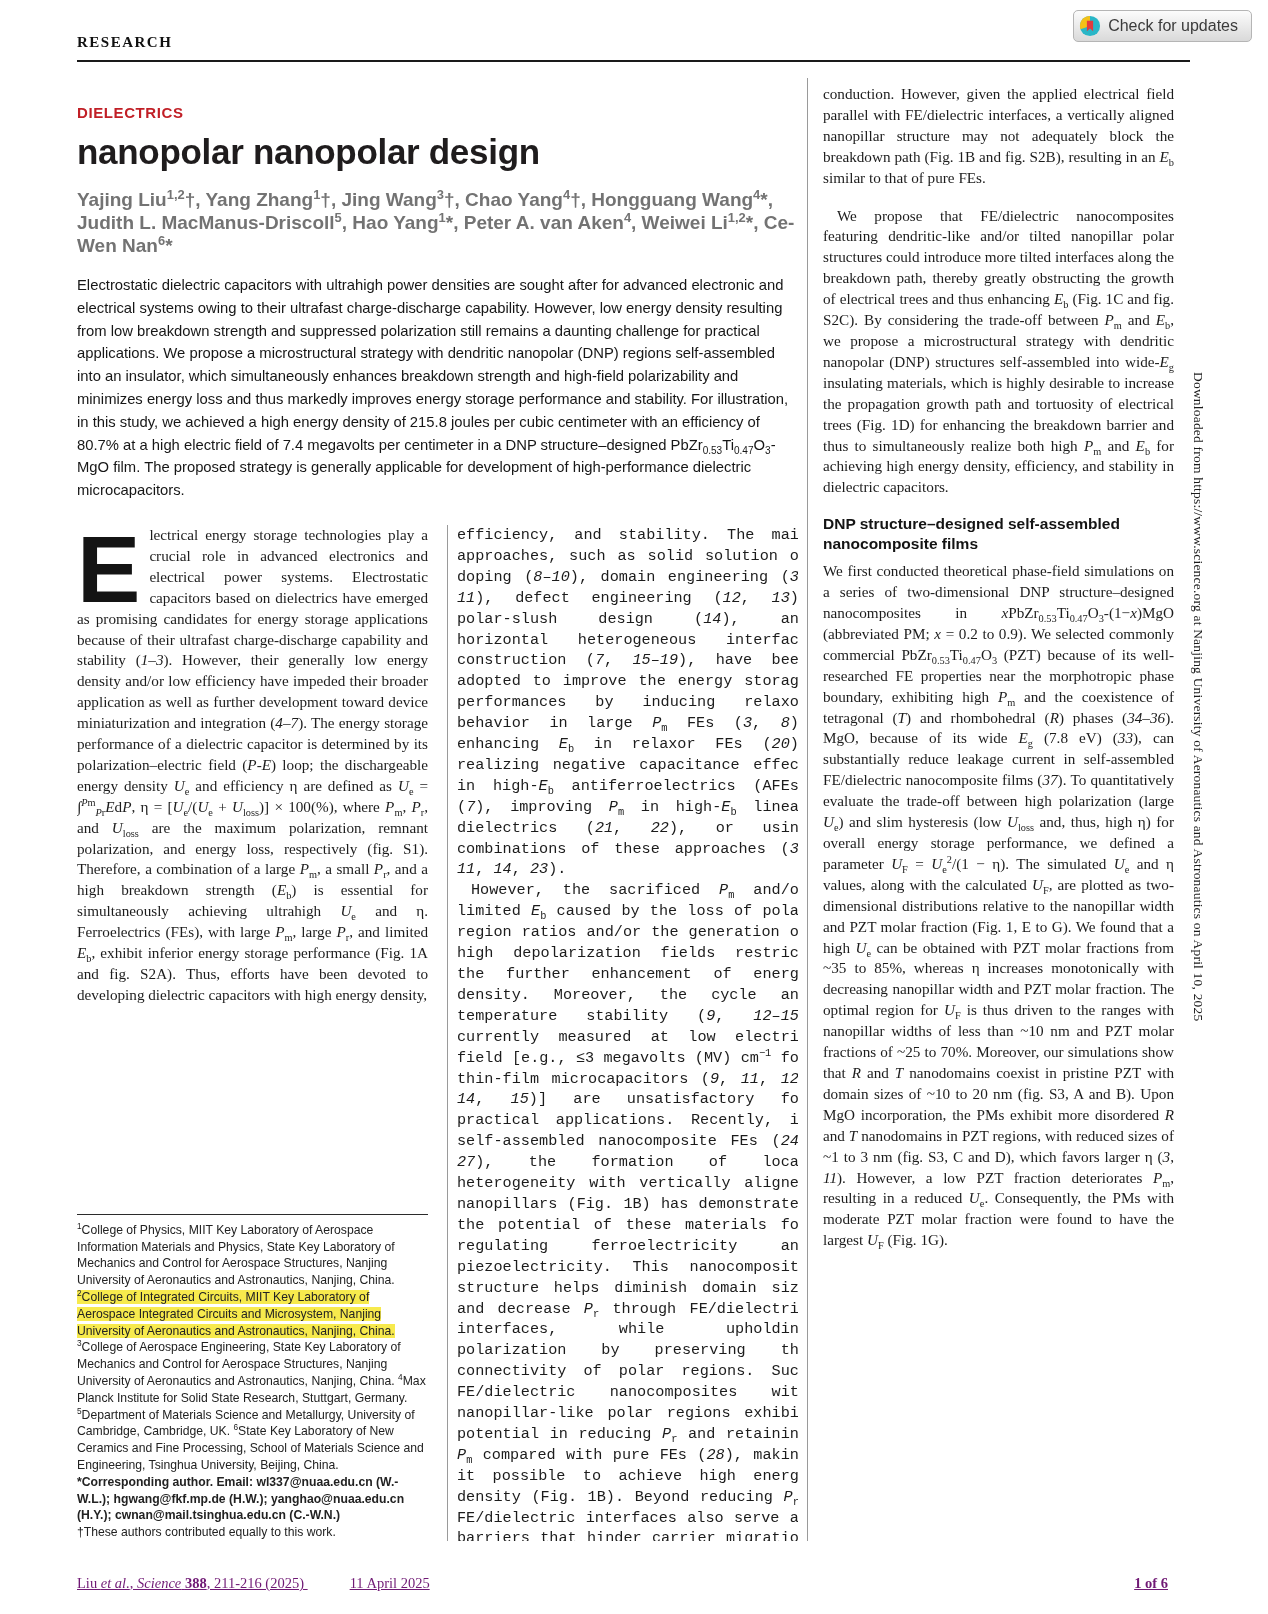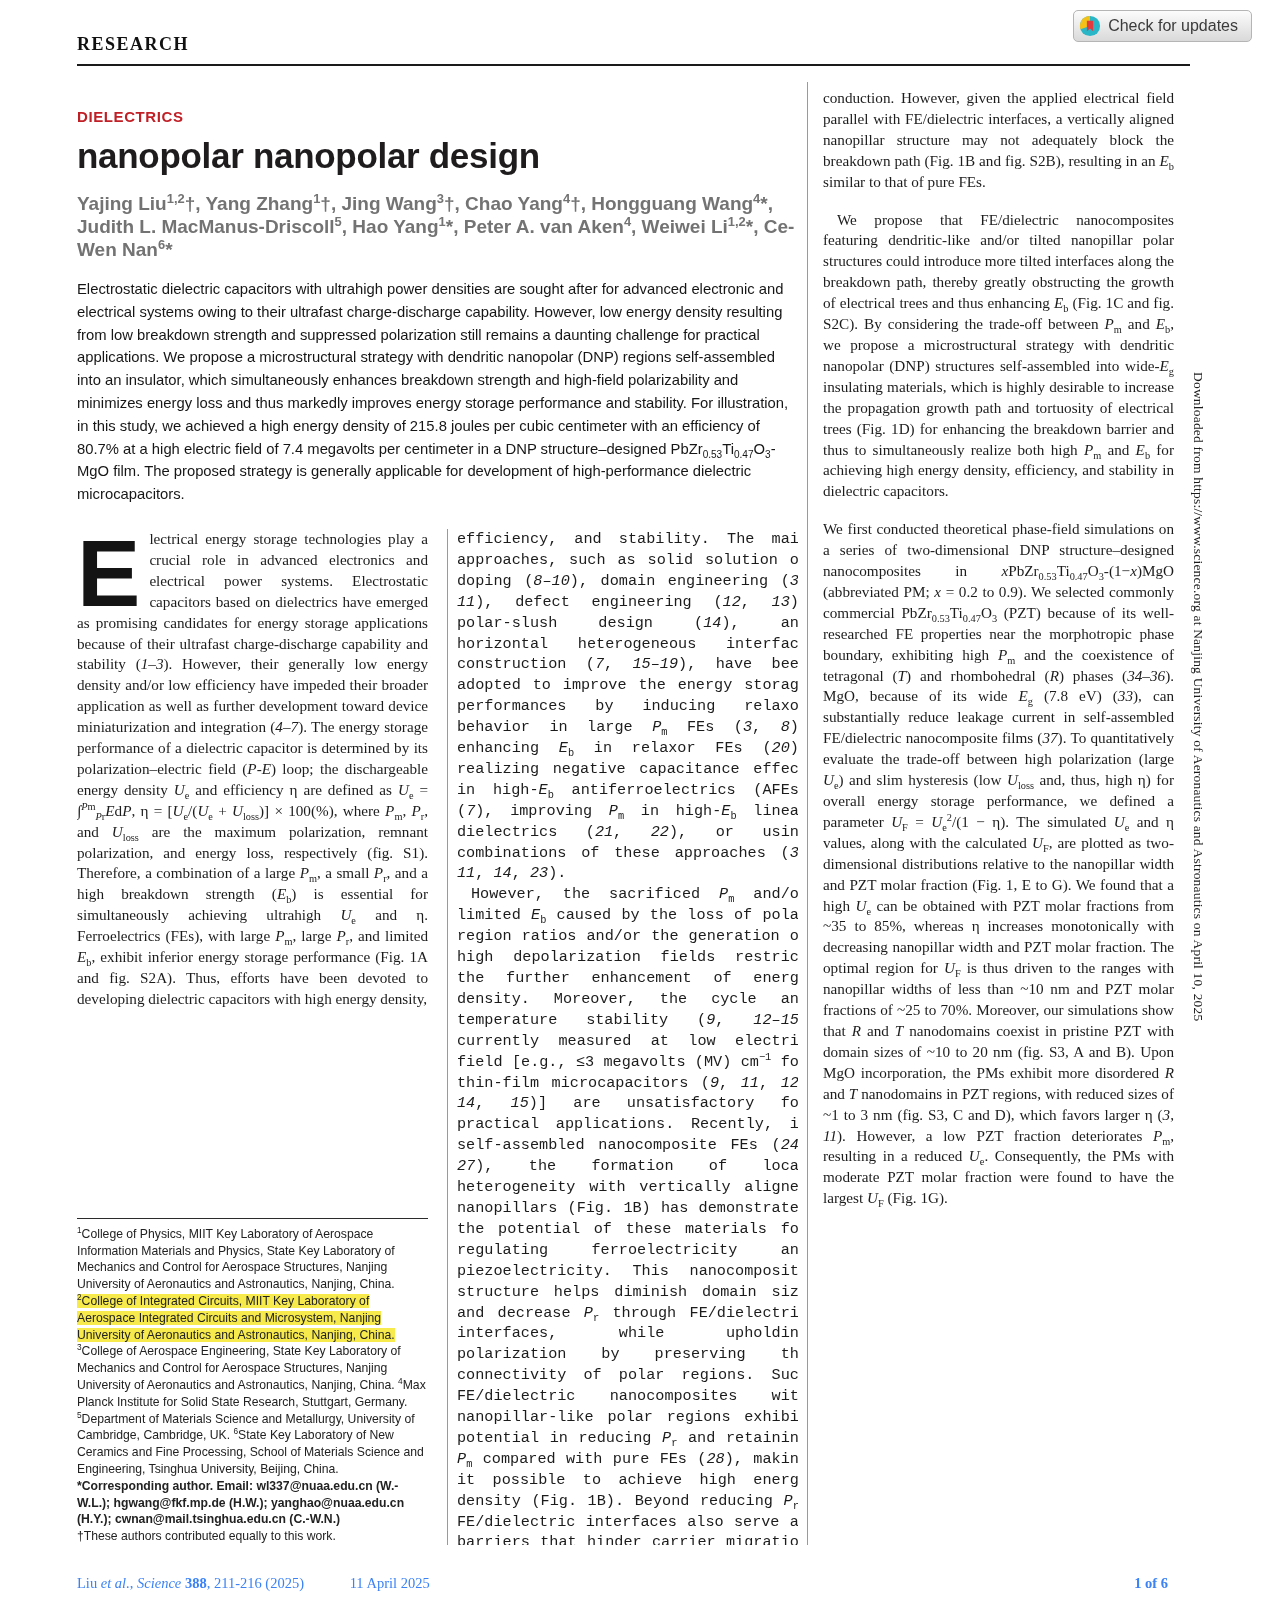--- a/index.html
+++ b/index.html
@@ -11,21 +11,21 @@
     font-family:"Liberation Serif",serif;
     color:#1c1c1c;
     overflow:hidden;
   }
   
   .masthead{
     margin:0 78px 0 77px;
     padding:34px 0 9px 0;
     border-bottom:2px solid #1a1a1a;
     font-family:"Liberation Serif",serif;
-    font-weight:bold;font-size:18px;letter-spacing:1.5px;color:#111;
+    font-weight:bold;font-size:15px;letter-spacing:1.5px;color:#111;
   }
   
   .badge{
     position:absolute;top:10px;right:16px;height:30px;
     display:flex;align-items:center;gap:7px;padding:0 13px 0 5px;
     border:1px solid #b5b5b5;border-radius:5px;
     background:linear-gradient(#fcfcfc,#d9d9d9);
     font-family:"Liberation Sans",sans-serif;font-size:16px;color:#3b3b3b;
     cursor:pointer;
   }
@@ -89,21 +89,21 @@
     font-family:"Liberation Sans",sans-serif;
     font-size:12.2px;line-height:16.8px;color:#222;text-align:left;
   }
   .footnotes p{margin:0;}
   .footnotes .bold-note{font-weight:bold;}
   mark.hl{background:var(--highlight,#f7ea4d);color:inherit;padding:0;}
   
   .footer{
     position:absolute;left:77px;right:100px;bottom:22px;
     display:flex;justify-content:space-between;align-items:baseline;
-    font-family:"Liberation Serif",serif;font-size:14.5px;color:#3b82f6;
+    font-family:"Liberation Serif",serif;font-size:14.5px;color:#701a75;text-decoration:underline;
   }
   .footer .date{margin-left:42px;}
   .footer .pageno{font-weight:bold;}
   
   .side-note{
     position:absolute;top:372px;right:62px;
     writing-mode:vertical-rl;
     font-family:"Liberation Serif",serif;font-size:13.5px;color:#1a1a1a;
     white-space:nowrap;letter-spacing:0.2px;
   }
@@ -161,20 +161,21 @@
           <p class="body">efficiency, and stability. The main approaches, such as solid solution or doping (<span class="it">8–10</span>), domain engineering (<span class="it">3</span>, <span class="it">11</span>), defect engineering (<span class="it">12</span>, <span class="it">13</span>), polar-slush design (<span class="it">14</span>), and horizontal heterogeneous interface construction (<span class="it">7</span>, <span class="it">15–19</span>), have been adopted to improve the energy storage performances by inducing relaxor behavior in large <span class="it">P</span><sub>m</sub> FEs (<span class="it">3</span>, <span class="it">8</span>), enhancing <span class="it">E</span><sub>b</sub> in relaxor FEs (<span class="it">20</span>), realizing negative capacitance effect in high-<span class="it">E</span><sub>b</sub> antiferroelectrics (AFEs) (<span class="it">7</span>), improving <span class="it">P</span><sub>m</sub> in high-<span class="it">E</span><sub>b</sub> linear dielectrics (<span class="it">21</span>, <span class="it">22</span>), or using combinations of these approaches (<span class="it">3</span>, <span class="it">11</span>, <span class="it">14</span>, <span class="it">23</span>).</p>
           <p class="body indent">However, the sacrificed <span class="it">P</span><sub>m</sub> and/or limited <span class="it">E</span><sub>b</sub> caused by the loss of polar region ratios and/or the generation of high depolarization fields restrict the further enhancement of energy density. Moreover, the cycle and temperature stability (<span class="it">9</span>, <span class="it">12–15</span>) currently measured at low electric field [e.g., ≤3 megavolts (MV) cm<sup>−1</sup> for thin-film microcapacitors (<span class="it">9</span>, <span class="it">11</span>, <span class="it">12</span>, <span class="it">14</span>, <span class="it">15</span>)] are unsatisfactory for practical applications. Recently, in self-assembled nanocomposite FEs (<span class="it">24–27</span>), the formation of local heterogeneity with vertically aligned nanopillars (Fig. 1B) has demonstrated the potential of these materials for regulating ferroelectricity and piezoelectricity. This nanocomposite structure helps diminish domain size and decrease <span class="it">P</span><sub>r</sub> through FE/dielectric interfaces, while upholding polarization by preserving the connectivity of polar regions. Such FE/dielectric nanocomposites with nanopillar-like polar regions exhibit potential in reducing <span class="it">P</span><sub>r</sub> and retaining <span class="it">P</span><sub>m</sub> compared with pure FEs (<span class="it">28</span>), making it possible to achieve high energy density (Fig. 1B). Beyond reducing <span class="it">P</span><sub>r</sub>, FE/dielectric interfaces also serve as barriers that hinder carrier migration and the growth of electrical trees. Such an effect is particularly pronounced in dielectric materials with a wide band-gap (<span class="it">E</span><sub>g</sub>) (<span class="it">29</span>), such as SiO<sub>2</sub> (<span class="it">E</span><sub>g</sub> = 9.0 eV) (<span class="it">30</span>), Al<sub>2</sub>O<sub>3</sub> (<span class="it">E</span><sub>g</sub> = 8.6 eV) (<span class="it">31</span>, <span class="it">32</span>), MgO (<span class="it">E</span><sub>g</sub> = 7.8 eV) (<span class="it">33</span>), and BN (<span class="it">E</span><sub>g</sub> = 6.0 eV) (<span class="it">2</span>), as they can form deep traps that substantially reduce electrical</p>
         </div>
 
       </div>
     </div>
 
     <div class="col3">
       <p class="body">conduction. However, given the applied electrical field parallel with FE/dielectric interfaces, a vertically aligned nanopillar structure may not adequately block the breakdown path (Fig. 1B and fig. S2B), resulting in an <span class="it">E</span><sub>b</sub> similar to that of pure FEs.</p>
       <p class="body indent">We propose that FE/dielectric nanocomposites featuring dendritic-like and/or tilted nanopillar polar structures could introduce more tilted interfaces along the breakdown path, thereby greatly obstructing the growth of electrical trees and thus enhancing <span class="it">E</span><sub>b</sub> (Fig. 1C and fig. S2C). By considering the trade-off between <span class="it">P</span><sub>m</sub> and <span class="it">E</span><sub>b</sub>, we propose a microstructural strategy with dendritic nanopolar (DNP) structures self-assembled into wide-<span class="it">E</span><sub>g</sub> insulating materials, which is highly desirable to increase the propagation growth path and tortuosity of electrical trees (Fig. 1D) for enhancing the breakdown barrier and thus to simultaneously realize both high <span class="it">P</span><sub>m</sub> and <span class="it">E</span><sub>b</sub> for achieving high energy density, efficiency, and stability in dielectric capacitors.</p>
+      <h2 class="subhead">DNP structure–designed self-assembled nanocomposite films</h2>
       <p class="body">We first conducted theoretical phase-field simulations on a series of two-dimensional DNP structure–designed nanocomposites in <span class="it">x</span>PbZr<sub>0.53</sub>Ti<sub>0.47</sub>O<sub>3</sub>-(1−<span class="it">x</span>)MgO (abbreviated PM; <span class="it">x</span> = 0.2 to 0.9). We selected commonly commercial PbZr<sub>0.53</sub>Ti<sub>0.47</sub>O<sub>3</sub> (PZT) because of its well-researched FE properties near the morphotropic phase boundary, exhibiting high <span class="it">P</span><sub>m</sub> and the coexistence of tetragonal (<span class="it">T</span>) and rhombohedral (<span class="it">R</span>) phases (<span class="it">34–36</span>). MgO, because of its wide <span class="it">E</span><sub>g</sub> (7.8 eV) (<span class="it">33</span>), can substantially reduce leakage current in self-assembled FE/dielectric nanocomposite films (<span class="it">37</span>). To quantitatively evaluate the trade-off between high polarization (large <span class="it">U</span><sub>e</sub>) and slim hysteresis (low <span class="it">U</span><sub>loss</sub> and, thus, high η) for overall energy storage performance, we defined a parameter <span class="it">U</span><sub>F</sub> = <span class="it">U</span><sub>e</sub><sup>2</sup>/(1 − η). The simulated <span class="it">U</span><sub>e</sub> and η values, along with the calculated <span class="it">U</span><sub>F</sub>, are plotted as two-dimensional distributions relative to the nanopillar width and PZT molar fraction (Fig. 1, E to G). We found that a high <span class="it">U</span><sub>e</sub> can be obtained with PZT molar fractions from ~35 to 85%, whereas η increases monotonically with decreasing nanopillar width and PZT molar fraction. The optimal region for <span class="it">U</span><sub>F</sub> is thus driven to the ranges with nanopillar widths of less than ~10 nm and PZT molar fractions of ~25 to 70%. Moreover, our simulations show that <span class="it">R</span> and <span class="it">T</span> nanodomains coexist in pristine PZT with domain sizes of ~10 to 20 nm (fig. S3, A and B). Upon MgO incorporation, the PMs exhibit more disordered <span class="it">R</span> and <span class="it">T</span> nanodomains in PZT regions, with reduced sizes of ~1 to 3 nm (fig. S3, C and D), which favors larger η (<span class="it">3</span>, <span class="it">11</span>). However, a low PZT fraction deteriorates <span class="it">P</span><sub>m</sub>, resulting in a reduced <span class="it">U</span><sub>e</sub>. Consequently, the PMs with moderate PZT molar fraction were found to have the largest <span class="it">U</span><sub>F</sub> (Fig. 1G).</p>
     </div>
 
   </div>
 
   <div class="footer">
     <div>
       <span>Liu <span class="it">et al.</span>, <span class="it">Science</span> <span class="bd">388</span>, 211-216 (2025)</span>
       <span class="date">11 April 2025</span>
     </div>

